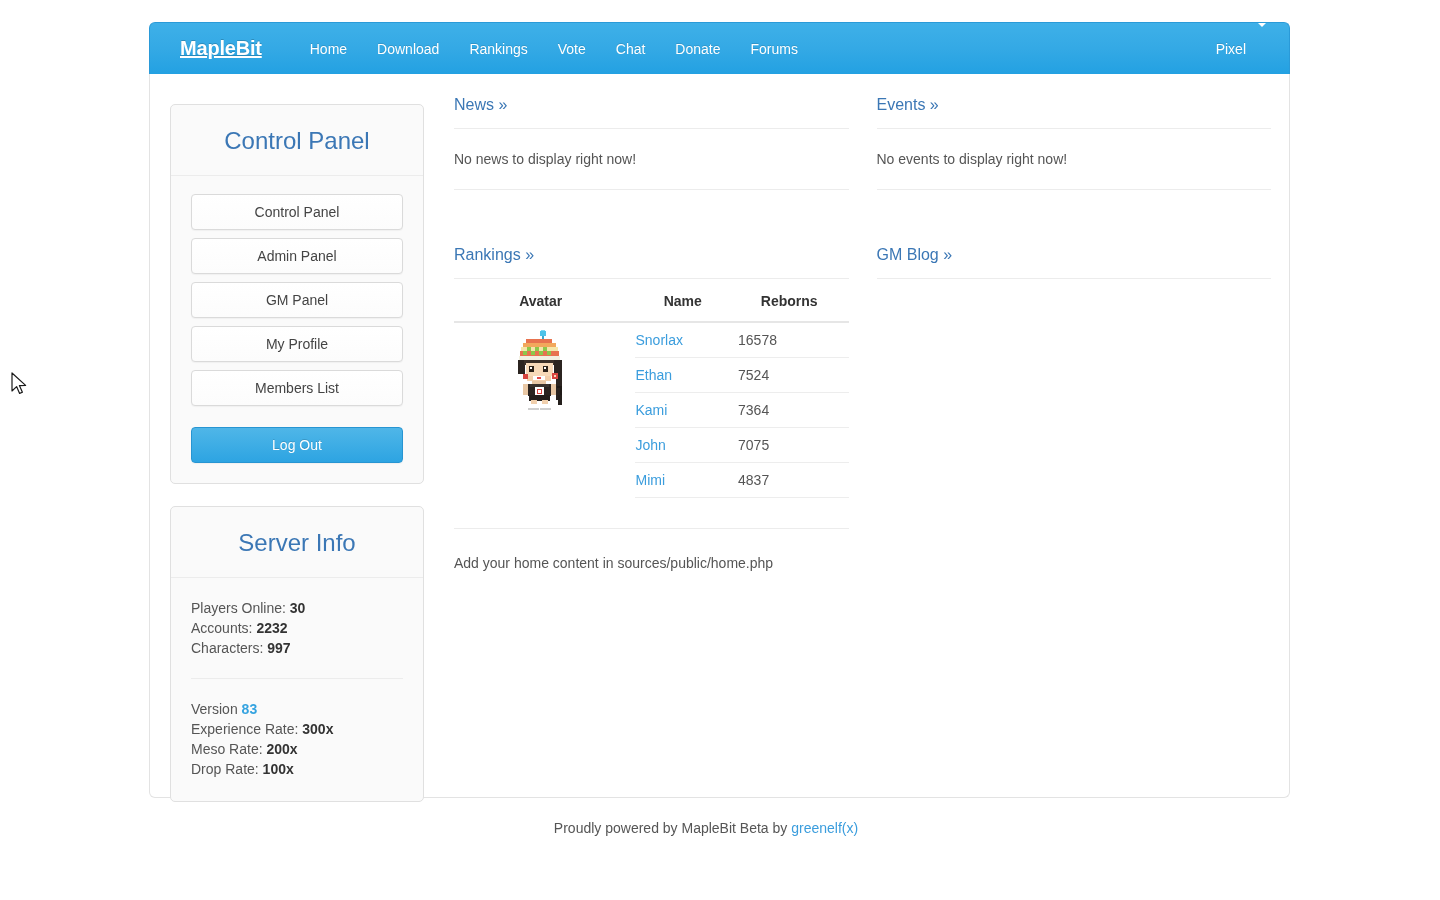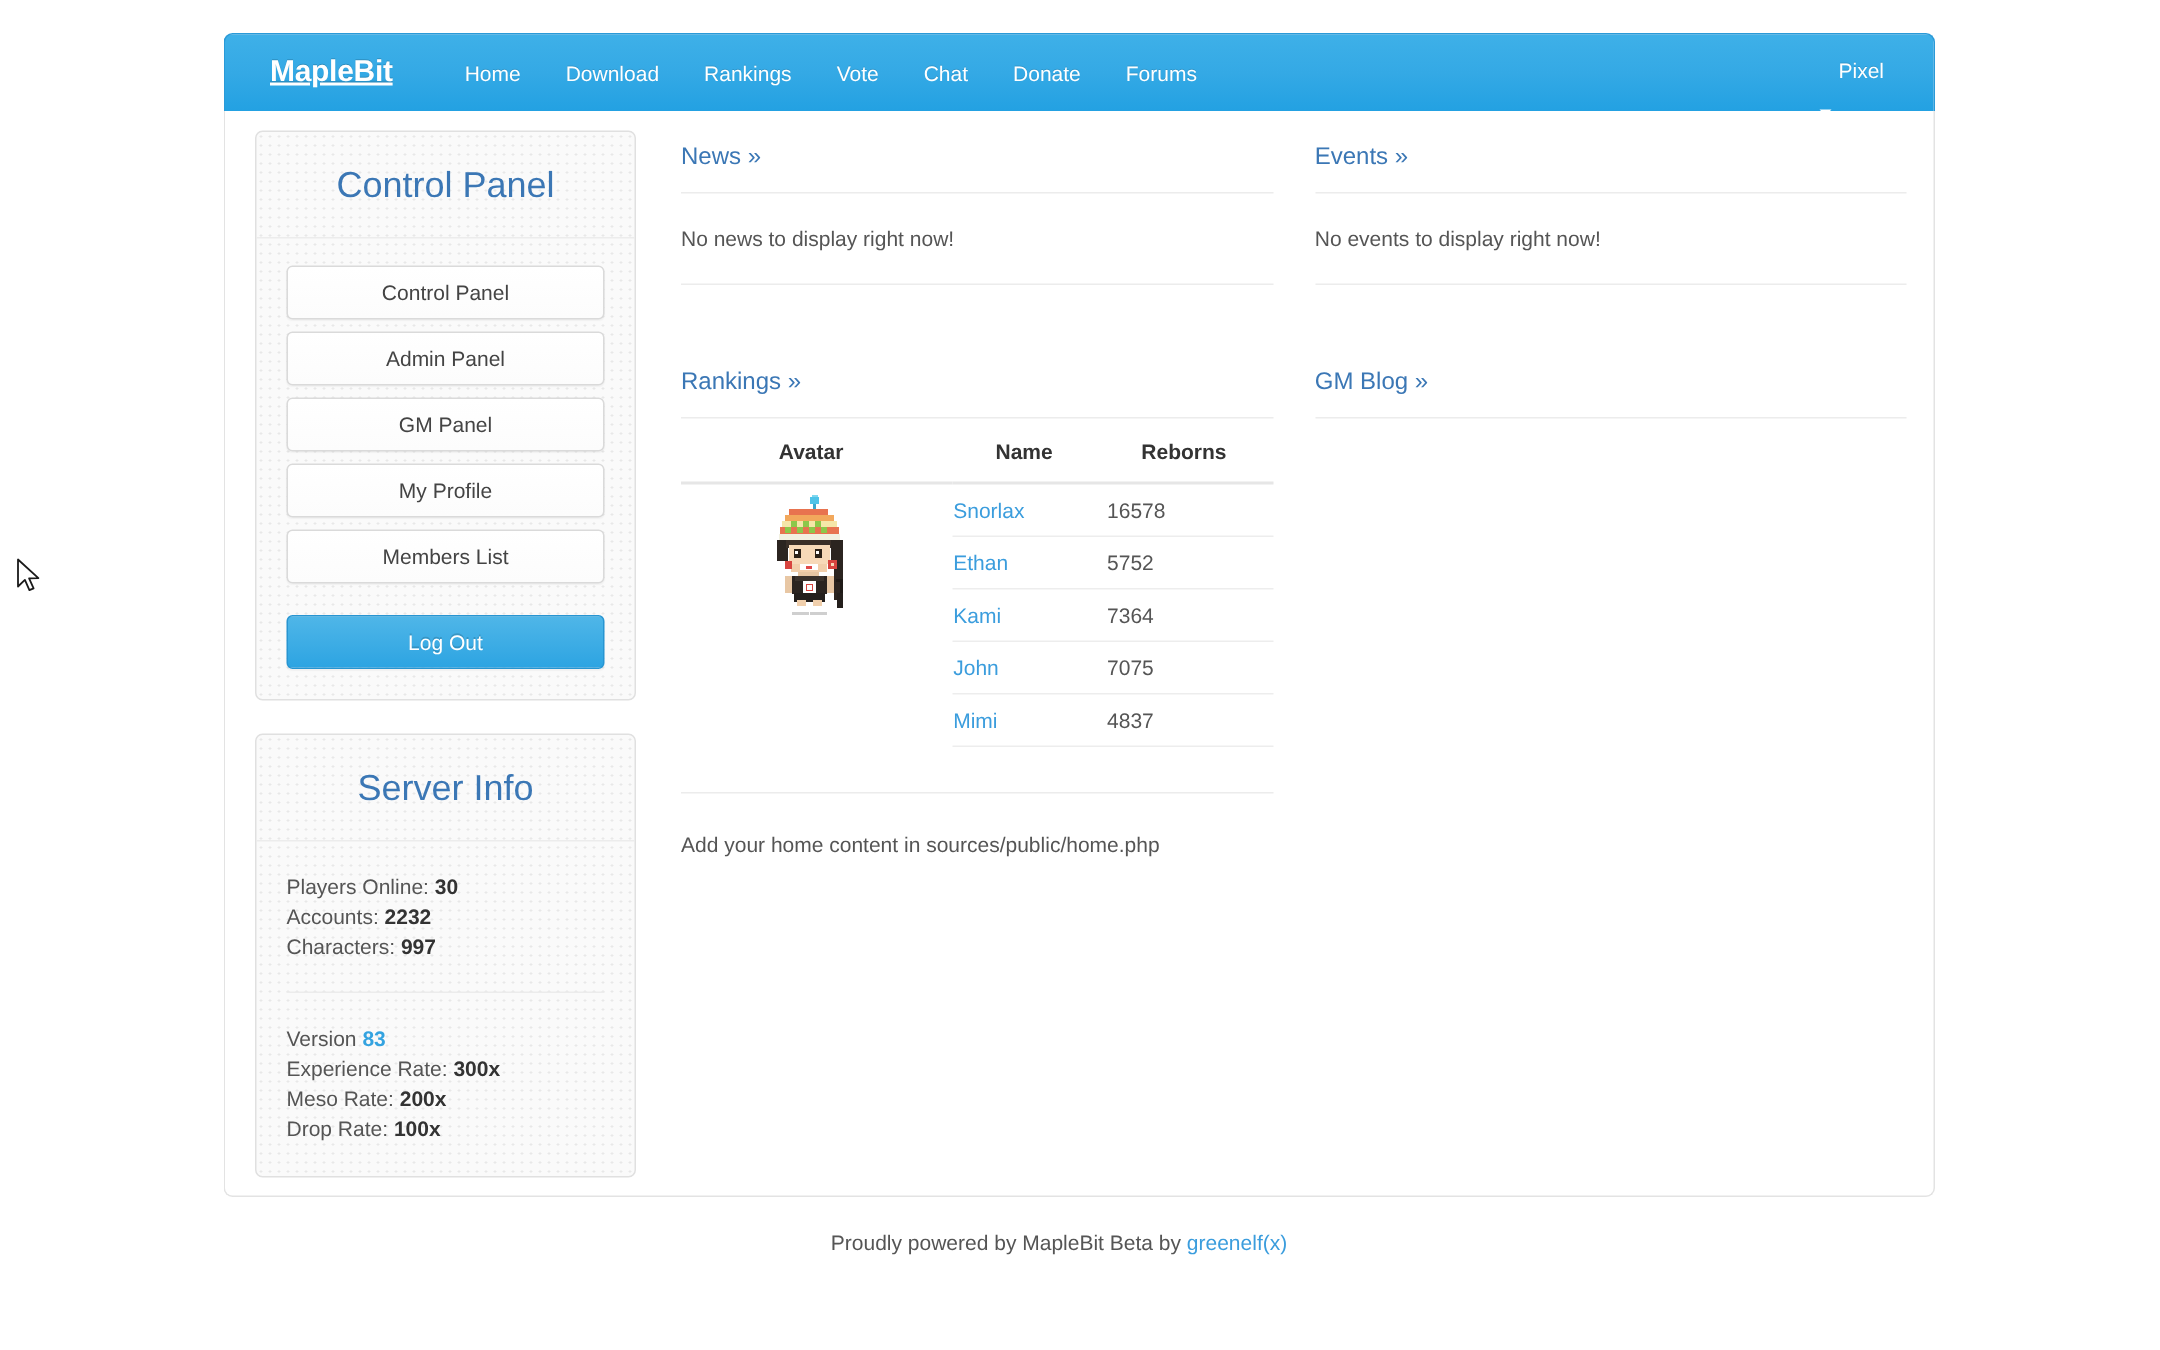--- a/index.html
+++ b/index.html
@@ -40,21 +40,21 @@
   .navlinks { display: flex; align-items: center; margin-left: 18px; }
   .navlink {
     color: #ffffff;
     font-size: 14px;
     padding: 0 15px;
     text-decoration: none;
     white-space: nowrap;
     line-height: 52px;
     text-shadow: 0 -1px 0 rgba(0,0,0,.12);
   }
-  .navright { margin-left: auto; display: flex; align-items: flex-start; padding-right: 8px; flex-direction: column; }
+  .navright { margin-left: auto; display: flex; align-items: flex-start; padding-right: 8px; }
   .navright .navlink { padding-right: 10px; }
   .caret {
     display: inline-block;
     width: 0; height: 0;
     border-left: 4px solid transparent;
     border-right: 4px solid transparent;
     border-top: 4px solid #ffffff;
     margin-left: 2px;
     vertical-align: middle;
   }
@@ -64,21 +64,21 @@
     position: absolute;
     left: 149px; top: 74px;
     width: 1141px; height: 724px;
     background: #ffffff;
     border: 1px solid #e3e3e3;
     border-top: none;
     border-radius: 0 0 6px 6px;
   }
 
   
-  .sidebar { position: absolute; left: 20px; top: 13px; width: 254px; }
+  .sidebar { position: absolute; left: 20px; top: 30px; width: 254px; }
 
   .panel {
     background: #fafafa;
     background-image: radial-gradient(#e8e8e8 0.7px, transparent 0.7px);
     background-size: 6px 6px;
     border: 1px solid #e0e0e0;
     border-radius: 5px;
     margin-bottom: 22px;
     padding: 0;
   }
@@ -382,21 +382,21 @@
                 </td>
                 <td>
                   <a href="#">Snorlax</a>
                 </td>
                 <td>16578</td>
               </tr>
               <tr>
                 <td>
                   <a href="#">Ethan</a>
                 </td>
-                <td>5752</td>
+                <td>7524</td>
               </tr>
               <tr>
                 <td>
                   <a href="#">Kami</a>
                 </td>
                 <td>7364</td>
               </tr>
               <tr>
                 <td>
                   <a href="#">John</a>

